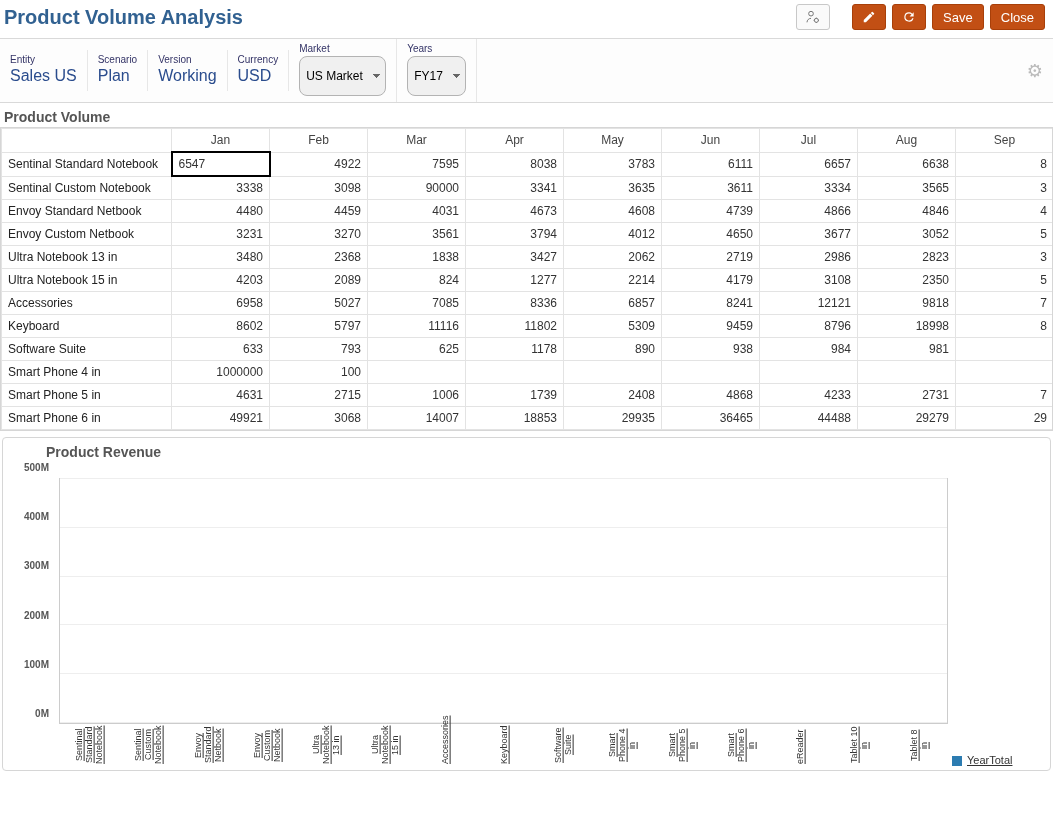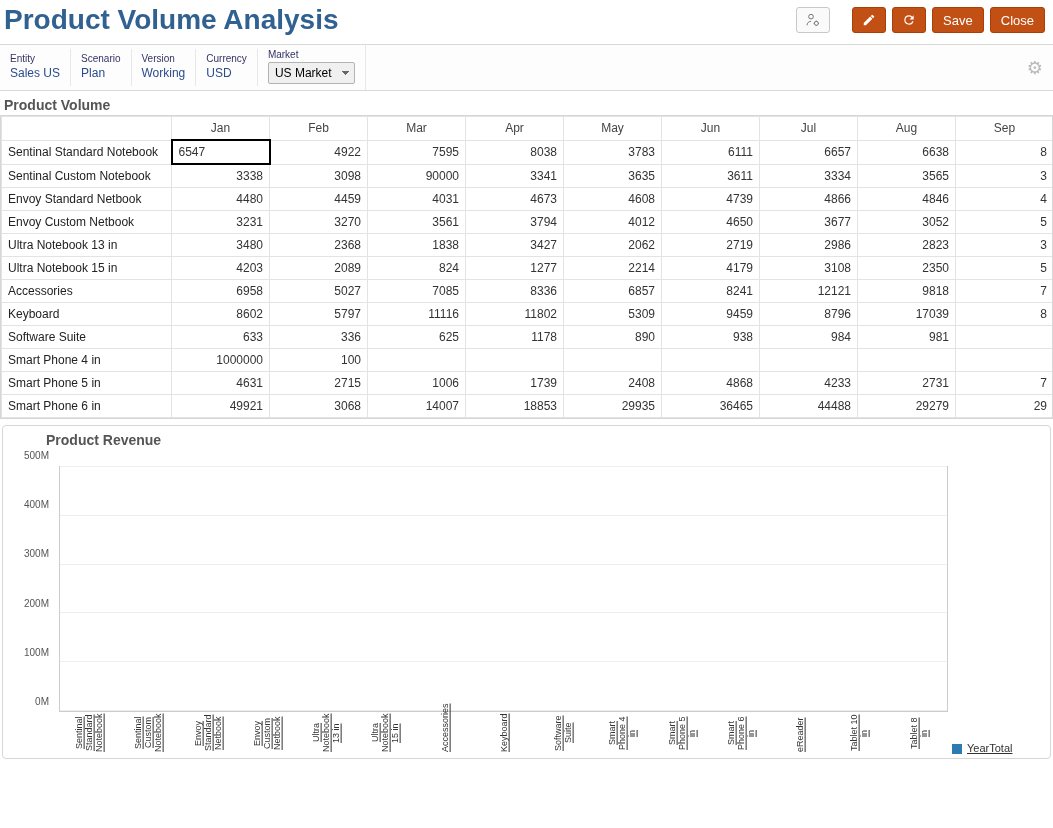--- a/index.html
+++ b/index.html
@@ -11,21 +11,21 @@
     background: #fff;
     width: 1053px;
   }
   .header-row {
     display: flex;
     align-items: center;
     justify-content: space-between;
     padding: 4px 8px 8px 4px;
   }
   .page-title {
-    font-size: 28px;
+    font-size: 20px;
     font-weight: bold;
     color: #316191;
   }
   .toolbar {
     display: flex;
     gap: 6px;
     align-items: center;
   }
   .toolbar .btn, .toolbar .gap-btn {
     height: 26px;
@@ -57,27 +57,27 @@
     border-bottom: 1px solid #d9d9d9;
     background: #fdfdfd;
     align-items: center;
   }
   .pov-cell {
     padding: 4px 10px 6px 10px;
     border-right: 1px solid #e7e7e7;
   }
   .pov-cell:last-child { border-right: none; flex:1; display:flex; justify-content:flex-end; align-items:center; }
   .pov-label { font-size: 10px; color: #336; }
-  .pov-value { font-size: 12px; color: #2a4c8d; padding-top: 2px; }
+  .pov-value { font-size: 16px; color: #2a4c8d; padding-top: 2px; }
   .pov-cell select {
     margin-top: 2px;
     font-size: 12px;
-    height: 22px;
+    height: 40px;
     border: 1px solid #b3b3b3;
-    border-radius: 2px;
+    border-radius: 8px;
     background: #f0f0f0;
     padding: 0 22px 0 6px;
     appearance: none;
     -webkit-appearance: none;
     background-image: linear-gradient(45deg, transparent 50%, #666 50%), linear-gradient(135deg, #666 50%, transparent 50%);
     background-position: right 8px center, right 4px center;
     background-size: 4px 4px, 4px 4px;
     background-repeat: no-repeat;
   }
   .section-title {
@@ -144,20 +144,21 @@
     position: absolute;
     left: 0; top: 12px; bottom: 42px;
     width: 42px;
   }
   .y-tick {
     position: absolute;
     right: 4px;
     font-size: 10px;
     color: #555;
     transform: translateY(-50%);
+    font-weight: bold;
   }
   .plot {
     position: absolute;
     left: 48px; right: 4px; top: 12px; bottom: 42px;
     border: 1px solid #ccc;
   }
   .grid-line {
     position: absolute;
     left: 0; right: 0;
     border-top: 1px solid #eee;
@@ -262,20 +263,24 @@
     <div class="pov-value">Working</div>
   </div>
   <div class="pov-cell">
     <div class="pov-label">Currency</div>
     <div class="pov-value">USD</div>
   </div>
   <div class="pov-cell">
     <div class="pov-label">Market</div>
     <select><option>US Market</option></select>
   </div>
+  <div class="pov-cell">
+    <div class="pov-label">Years</div>
+    <select><option>FY17</option></select>
+  </div>
   <div class="pov-cell" style="padding:0 10px;">
     <span style="cursor:pointer;color:#bbb;font-size:18px;">⚙</span>
   </div>
 </div>
 
 <div class="section-title">Product Volume</div>
 <div class="grid-wrap">
   <table class="grid">
     <colgroup>
       <col class="col-rowhdr">
@@ -390,27 +395,27 @@
         </tr>
         <tr>
           <td class="rowhdr">Keyboard</td>
           <td class="num">8602</td>
           <td class="num">5797</td>
           <td class="num">11116</td>
           <td class="num">11802</td>
           <td class="num">5309</td>
           <td class="num">9459</td>
           <td class="num">8796</td>
-          <td class="num">17039</td>
+          <td class="num">18998</td>
           <td class="num">8</td>
         </tr>
         <tr>
           <td class="rowhdr">Software Suite</td>
           <td class="num">633</td>
-          <td class="num">336</td>
+          <td class="num">793</td>
           <td class="num">625</td>
           <td class="num">1178</td>
           <td class="num">890</td>
           <td class="num">938</td>
           <td class="num">984</td>
           <td class="num">981</td>
           <td class="num"></td>
         </tr>
         <tr>
           <td class="rowhdr">Smart Phone 4 in</td>

